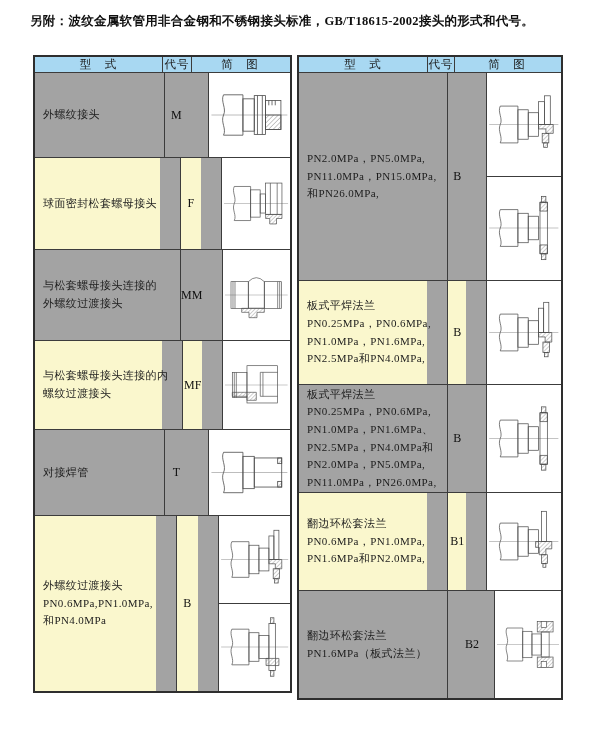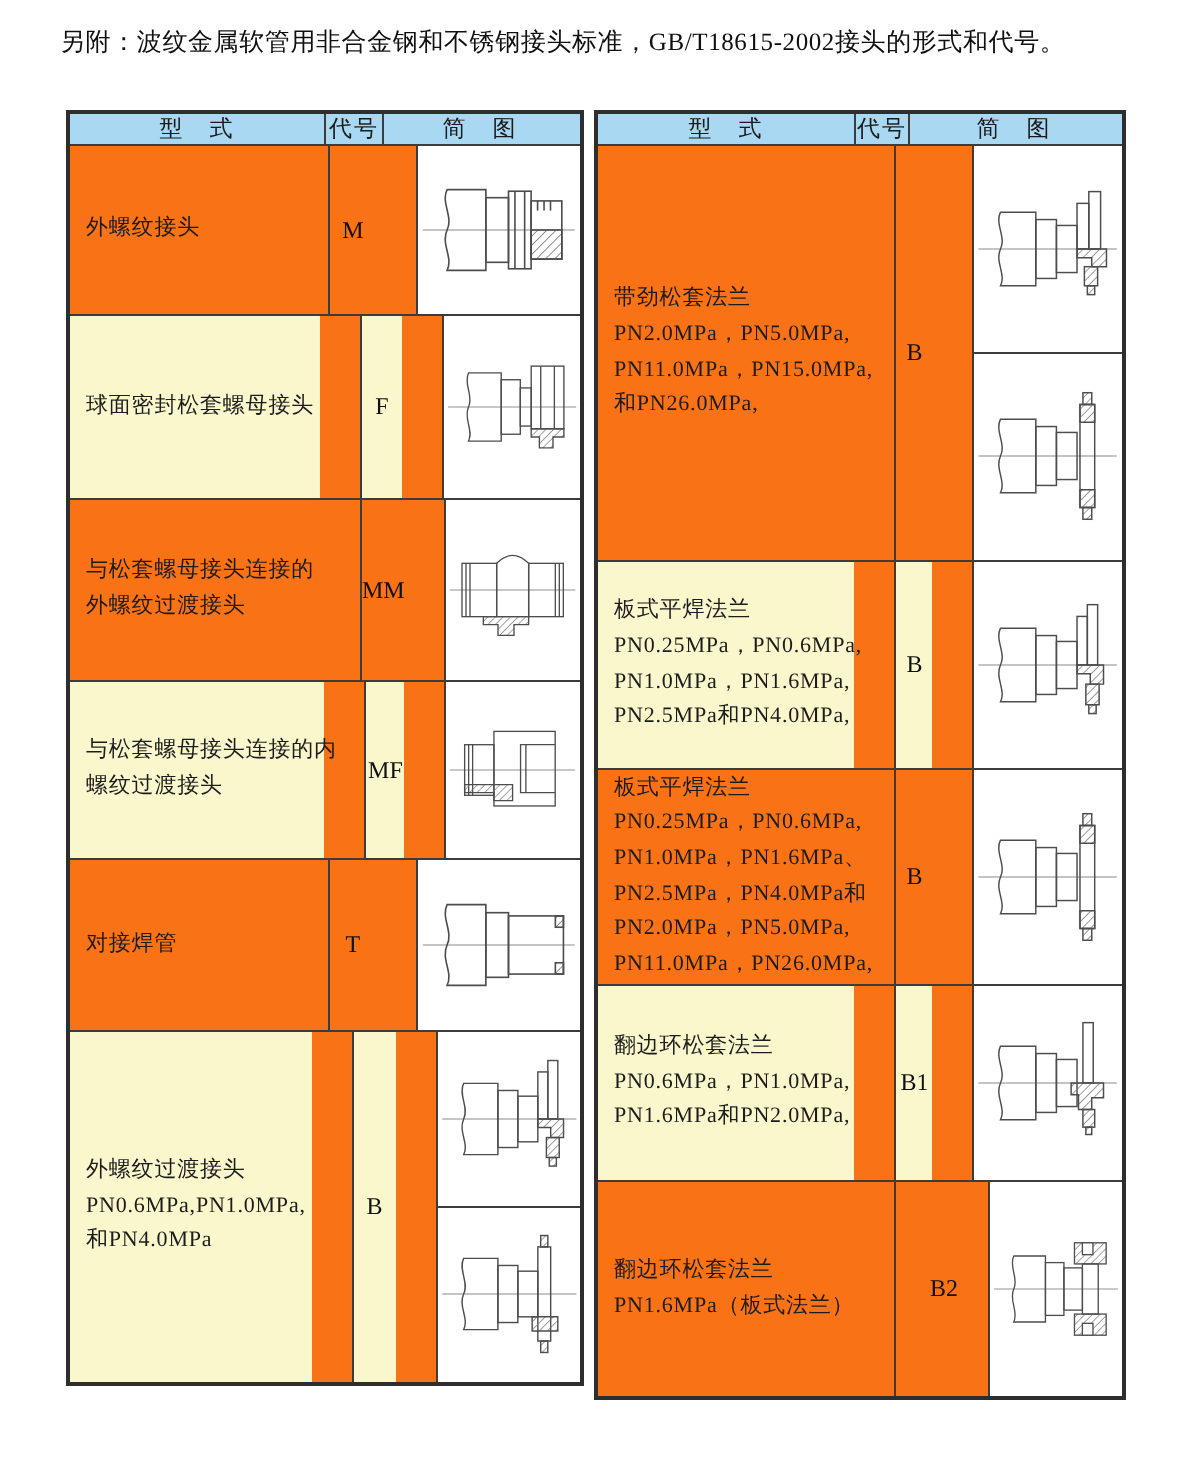--- a/index.html
+++ b/index.html
@@ -2,25 +2,25 @@
 <html style="--hdr: #a8d8f2; --hl: #faf7cd;"><head>
 <meta charset="utf-8">
 <style>
   html,body { margin:0; padding:0; background:#ffffff; }
   .page {
     position:relative; width:600px; height:740px; background:#ffffff;
     font-family:"Liberation Serif","DejaVu Serif",serif; overflow:hidden;
   }
   .caption {
     position:absolute; left:30px; top:13px; width:556px;
-    font-size:12.5px; font-weight:normal; color:#101010; letter-spacing:0.3px;
+    font-size:12.5px; font-weight:bold; color:#101010; letter-spacing:0.3px;
   }
   .jtable {
     position:absolute; top:55px; box-sizing:border-box;
-    border:2px solid #2e2e2e; background:#f97316;
+    border:2px solid #2e2e2e; background:#a3a3a3;
   }
   .row { display:flex; box-sizing:border-box; }
   .row + .row { border-top:1px solid #3c3c3c;gap:20px; }
   .row.header { background:var(--hdr,#a8d8f2); }
   .cell { box-sizing:border-box; display:flex; flex-direction:column; justify-content:center; }
   .cell + .cell { border-left:1px solid #3c3c3c; }
   .row.hl .cell.type, .row.hl .cell.code { background:var(--hl,#faf7cd); }
   .cell.type { padding:3px 3px 3px 8px; font-size:11px; line-height:1.6; color:#1c1c1c; letter-spacing:0.4px; }
   .cell.type .tline { white-space:nowrap; }
   .cell.code { align-items:center; font-size:12px; color:#101010; }
@@ -231,21 +231,20 @@
       </div>
     </div>
   <div id="table-1" class="jtable" style="left:297px;width:266px;">
       <div class="row header" style="height: 15px;">
         <div class="cell" style="width: 128px;">型　式</div>
         <div class="cell" style="width: 27px;">代号</div>
         <div class="cell" style="width: 105px;">简　图</div>
       </div>
       <div class="row" style="height: 208px;">
         <div class="cell type" style="width: 128px;">
-          <div class="tline">带劲松套法兰</div>
           <div class="tline">PN2.0MPa，PN5.0MPa,</div>
           <div class="tline">PN11.0MPa，PN15.0MPa,</div>
           <div class="tline">和PN26.0MPa,</div>
         </div>
         <div class="cell code" style="width: 27px;">B</div>
         <div class="cell diag" style="width: 105px;">
           <div class="subdiag" style="height: calc(50% - 0.5px);">
             <svg class="diagram" viewBox="0 0 100 90" width="100%" height="100%" preserveAspectRatio="xMidYMid meet">
     <defs>
                 <pattern id="h8" patternUnits="userSpaceOnUse" width="4" height="4" patternTransform="rotate(45)">

